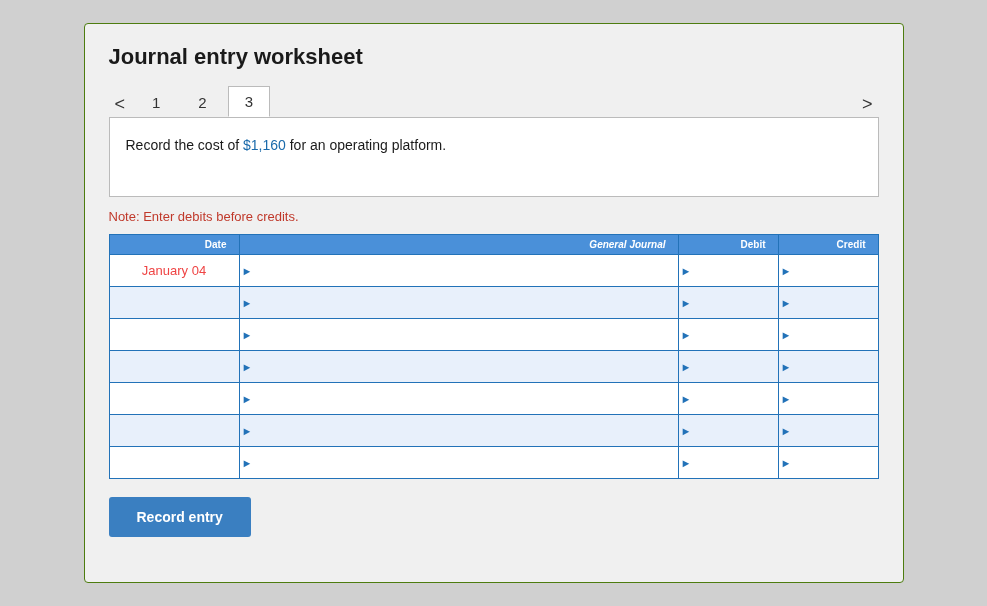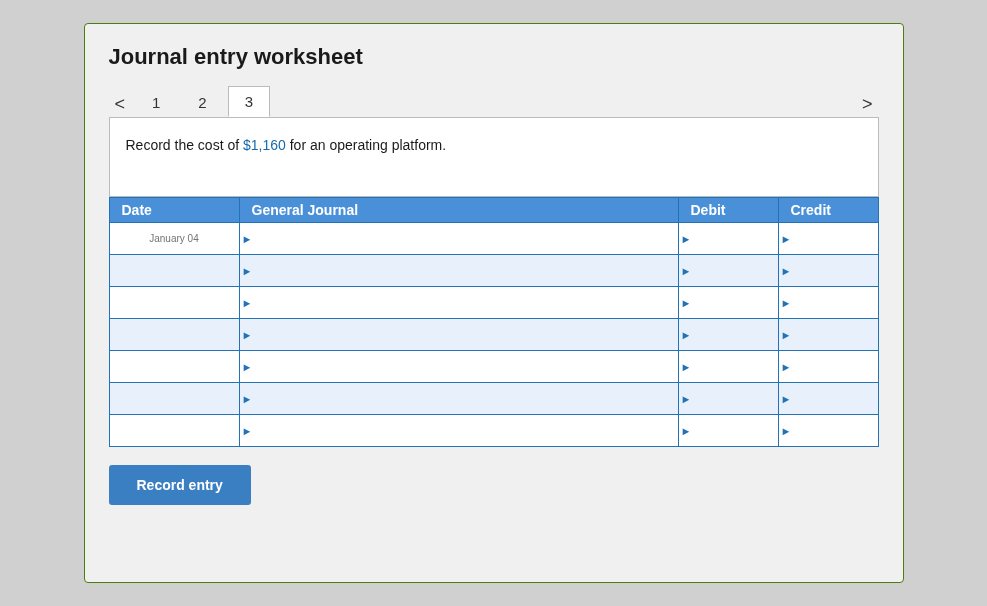--- a/index.html
+++ b/index.html
@@ -93,51 +93,52 @@
       border-collapse: collapse;
       border: 1px solid #2272b8;
     }
     .journal-table thead tr {
       background: #4a90d9;
     }
     .journal-table thead th {
       color: #fff;
       font-weight: bold;
       padding: 4px 12px;
-      text-align: left;
+      text-align: right;
       border: 1px solid #2272b8;
-      font-size: 14px;
+      font-size: 10px;
     }
     .journal-table thead th.date-col {
       width: 130px;
     }
     .journal-table thead th.gj-col {
       width: auto;
+      font-style: italic;
     }
     .journal-table thead th.debit-col {
       width: 100px;
     }
     .journal-table thead th.credit-col {
       width: 100px;
     }
     .journal-table tbody tr {
       background: #fff;
     }
     .journal-table tbody tr:nth-child(even) {
       background: #e8f0fb;
     }
     .journal-table tbody td {
       border: 1px solid #2272b8;
       padding: 0;
       height: 32px;
     }
     .journal-table tbody td.date-cell {
       text-align: center;
-      font-size: 10px;
-      color: #737373;
+      font-size: 13px;
+      color: #ef4444;
       padding: 4px 8px;
       vertical-align: middle;
     }
     .cell-input {
       width: 100%;
       height: 100%;
       border: none;
       background: transparent;
       padding: 4px 8px;
       font-size: 13px;
@@ -197,20 +198,21 @@
     <div class="tab-item active">3</div>
     <button class="tab-nav-btn tab-nav-right">&gt;</button>
   </div>
 
   <div class="instruction-box">
     <span class="instruction-text">
       Record the cost of <span class="highlight">$1,160</span> for an operating platform.
     </span>
   </div>
 
+  <div class="note-text">Note: Enter debits before credits.</div>
 
   <table class="journal-table">
     <thead>
       <tr>
         <th class="date-col">Date</th>
         <th class="gj-col">General Journal</th>
         <th class="debit-col">Debit</th>
         <th class="credit-col">Credit</th>
       </tr>
     </thead>

